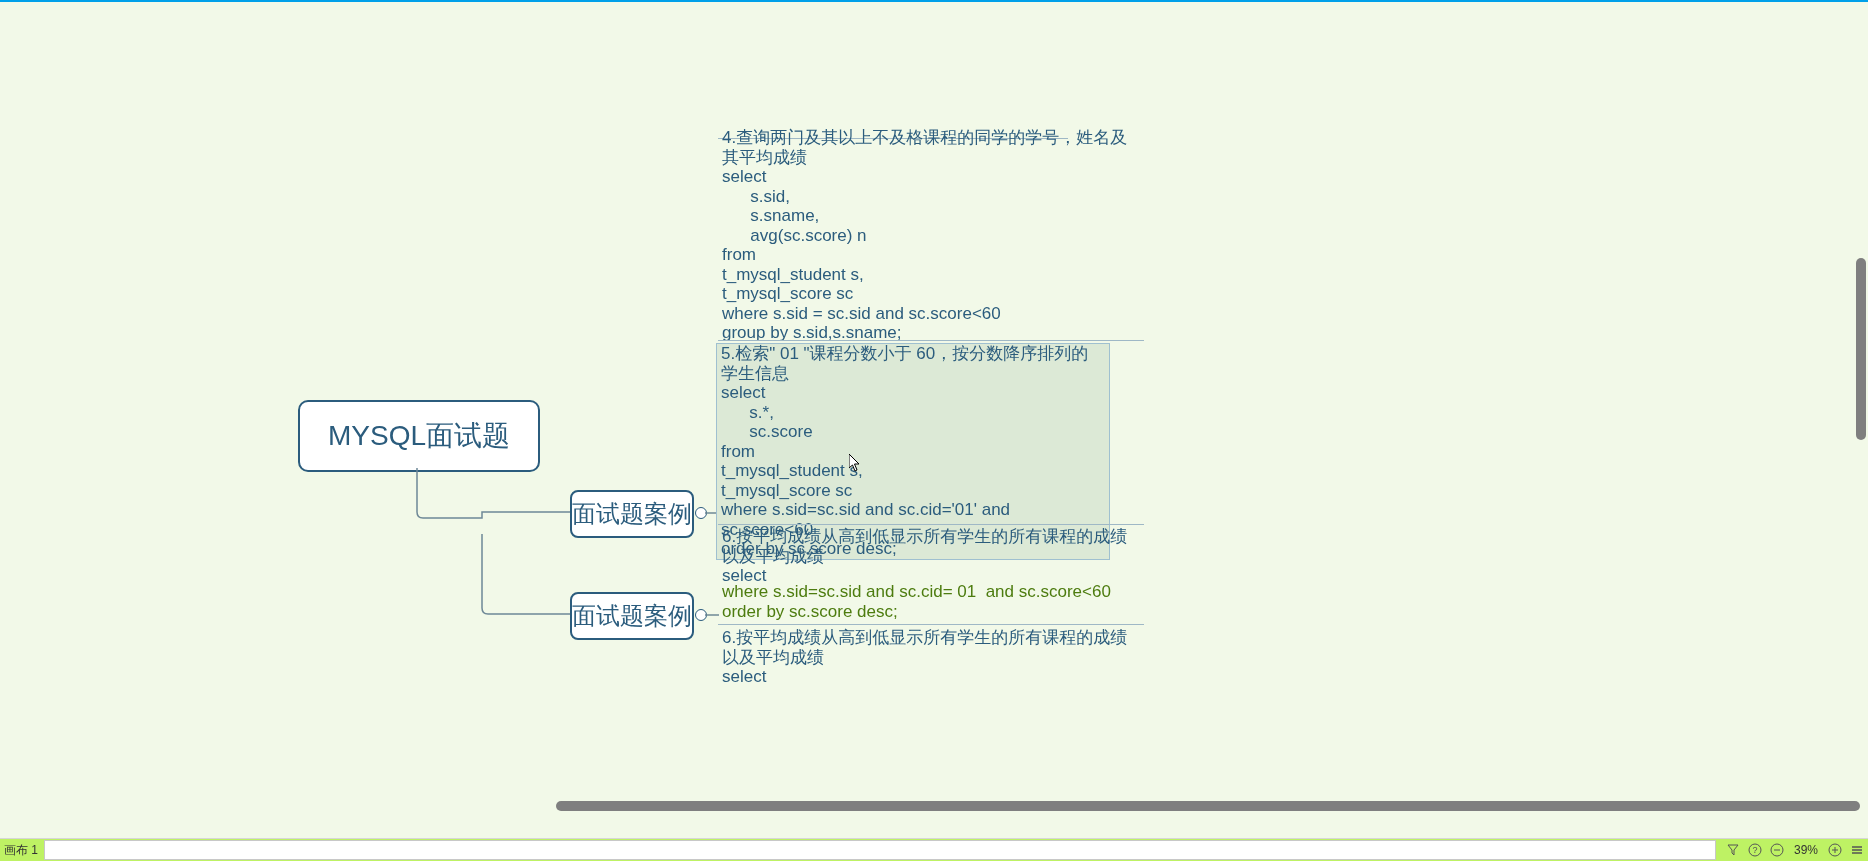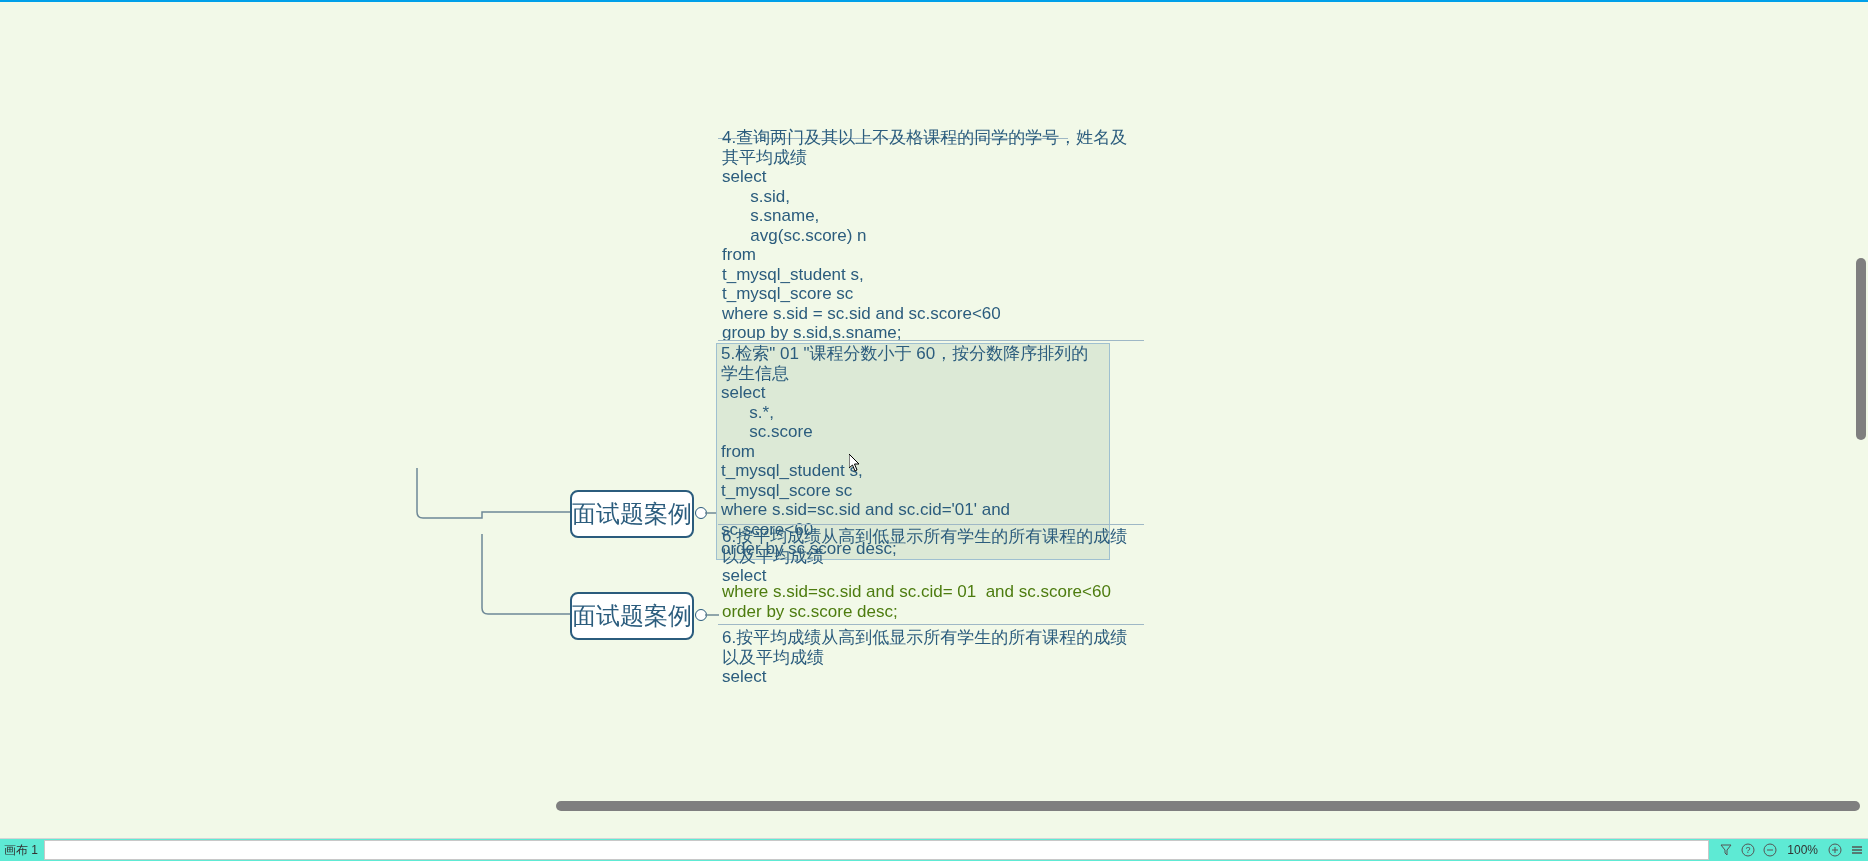--- a/index.html
+++ b/index.html
@@ -14,32 +14,35 @@
   .connector path{fill:none;stroke:#6e8896;stroke-width:1.5;}
   .join-dot{position:absolute;width:10px;height:10px;border-radius:50%;background:#fff;border:1.5px solid #2b5c7d;}
   .cursor{position:absolute;width:12px;height:18px;}
   .cursor svg{width:12px;height:18px;}
   
   .hscroll{position:absolute;left:556px;right:8px;bottom:26px;height:10px;background:transparent;}
   .hscroll .thumb{position:absolute;left:0;top:0;height:10px;width:100%;background:#7f7f7f;border-radius:5px;}
   .vscroll{position:absolute;right:2px;top:256px;width:10px;height:182px;}
   .vscroll .thumb{position:absolute;left:0;top:0;width:10px;height:100%;background:#7f7f7f;border-radius:5px;}
   
-  #status{position:absolute;left:0;right:0;bottom:0;height:22px;background:#5eead4;border-top:1px solid #d6d6d6;font-size:12px;color:#333;display:flex;align-items:center;}
+  #status{position:absolute;left:0;right:0;bottom:0;height:22px;background:#bef264;border-top:1px solid #d6d6d6;font-size:12px;color:#333;display:flex;align-items:center;}
   #status .left{padding-left:4px;flex:0 0 auto;}
   #status .search-box{flex:1;height:18px;border:1px solid #c8c8c8;background:#fff;margin:0 6px;}
   #status .icon{width:18px;height:18px;display:flex;align-items:center;justify-content:center;color:#555;margin:0 2px;}
   #status .zoom{padding:0 6px;}
 </style>
 </head>
 <body>
 
 <div id="canvas-wrap">
   <div id="canvas">
 
+    <div class="root-node">
+      <span>MYSQL面试题</span>
+    </div>
 
     <svg class="connector" style="left:416px;top:466px;width:160px;height:70px">
       <path d="M1 0 V44 Q1 50 7 50 H66 V44 H154"></path>
     </svg>
 
     <svg class="connector" style="left:481px;top:532px;width:96px;height:90px">
       <path d="M1 0 V74 Q1 80 7 80 H90"></path>
     </svg>
 
     <div class="sub-node" style="left:570px;top:488px">
@@ -123,21 +126,21 @@
         <circle cx="7" cy="7" r="6" fill="none" stroke="#555"></circle>
         <text x="7" y="10" text-anchor="middle" font-size="9" fill="#555">?</text>
       </svg>
   </div>
   <div class="icon">
     <svg width="14" height="14" viewBox="0 0 14 14">
         <circle cx="7" cy="7" r="6" fill="none" stroke="#555"></circle>
         <line x1="4" y1="7" x2="10" y2="7" stroke="#555"></line>
       </svg>
   </div>
-  <div class="zoom">100%</div>
+  <div class="zoom">39%</div>
   <div class="icon">
     <svg width="14" height="14" viewBox="0 0 14 14">
         <circle cx="7" cy="7" r="6" fill="none" stroke="#555"></circle>
         <line x1="4" y1="7" x2="10" y2="7" stroke="#555"></line>
         <line x1="7" y1="4" x2="7" y2="10" stroke="#555"></line>
       </svg>
   </div>
   <div class="icon">
     <svg width="12" height="12" viewBox="0 0 12 12">
         <line x1="1" y1="3" x2="11" y2="3" stroke="#555" stroke-width="1.5"></line>

